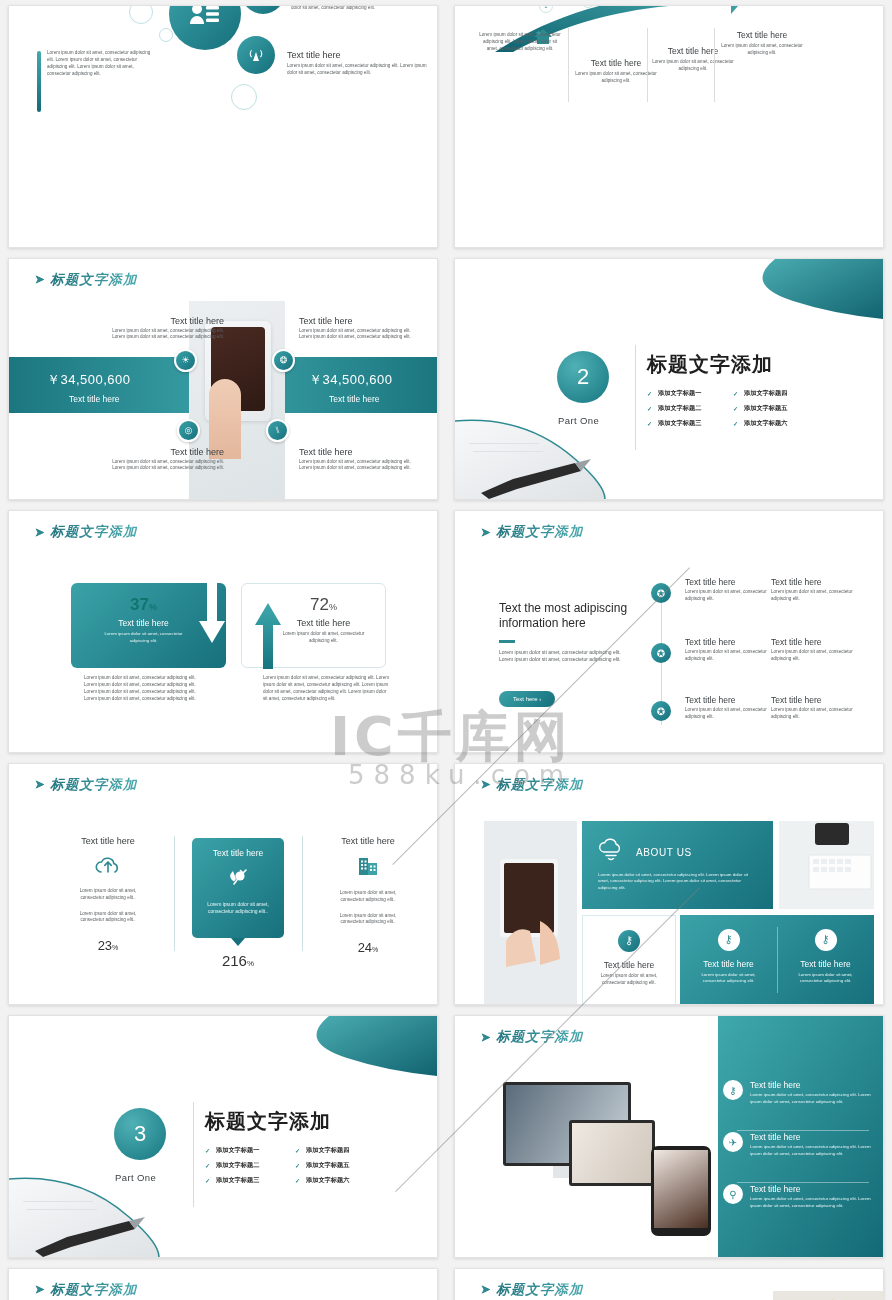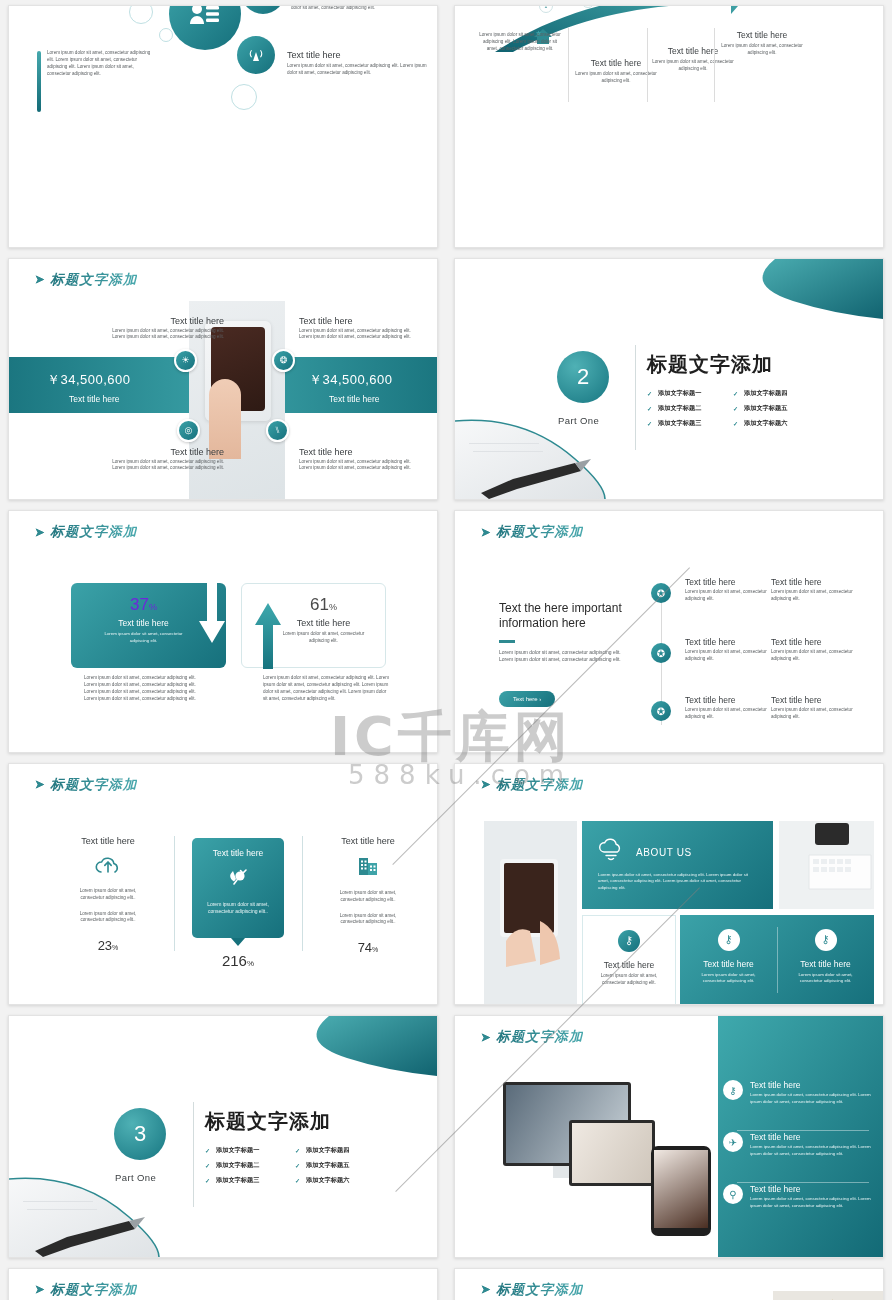--- a/index.html
+++ b/index.html
@@ -88,21 +88,21 @@
             color:#fff;font-size:22px;background:radial-gradient(circle at 35% 30%,#4fb1b5,#177681);}
   .part-label{position:absolute;color:#3c4043;font-size:9.5px;letter-spacing:.4px;}
   .part-div{position:absolute;width:1px;background:#d3dcdd;}
   .part-title{position:absolute;font-size:20px;font-weight:bold;color:#1f1f1f;letter-spacing:1px;}
   .chk{display:flex;align-items:center;gap:6px;font-size:6.2px;color:#2b2b2b;font-weight:bold;margin-bottom:6px;}
   .chk i{color:#2e8a91;font-style:normal;font-size:6px;}
   .part-photo{position:absolute;left:0;bottom:0;width:190px;height:110px;overflow:hidden;}
 
   
   .s5-card{position:absolute;border-radius:6px;}
-  .pct{font-size:17px;color:#6d28d9;font-weight:400;}
+  .pct{font-size:17px;color:#0f766e;font-weight:700;}
   .pct small{font-size:9px;}
   .pct-d{font-size:17px;color:#4a4a4a;font-weight:300;}
   .pct-d small{font-size:9px;}
 
   
   .s6-line{position:absolute;width:1px;background:#dadada;}
   .s6-ic{width:20px;height:20px;border-radius:50%;display:flex;align-items:center;justify-content:center;
          color:#fff;font-size:10px;}
   .s6-btn{position:absolute;border-radius:11px;color:#fff;font-size:6px;padding:5px 14px;}
 
@@ -352,21 +352,21 @@
         <div class="pct"><span>37</span><small>%</small></div>
         <div style="color:#fff;font-size:8.5px;margin-top:3px;">Text title here</div>
         <div class="body-txt-w" style="margin-top:3px;padding:0 24px;">Lorem ipsum dolor sit amet, consectetur adipiscing elit.</div>
       </div>
       <svg style="position:absolute;left:190px;top:66px;" width="26" height="66" viewBox="0 0 26 66">
         <path d="M8 0 h10 v44 h8 L13 66 0 44 h8z" fill="#fff"></path>
       </svg>
 
       <div class="s5-card" style="left:232px;top:72px;width:145px;height:85px;border:1px solid #d6e7e9;"></div>
       <div style="position:absolute;left:252px;top:84px;width:125px;text-align:center;">
-        <div class="pct-d"><span>61</span><small>%</small></div>
+        <div class="pct-d"><span>72</span><small>%</small></div>
         <div class="tt-h" style="margin-top:3px;">Text title here</div>
         <div class="body-txt" style="margin-top:3px;padding:0 18px;">Lorem ipsum dolor sit amet, consectetur adipiscing elit.</div>
       </div>
       <svg style="position:absolute;left:246px;top:92px;" width="26" height="66" viewBox="0 0 26 66">
         <defs>
             <linearGradient id="ua" x1="0" y1="0" x2="0" y2="1">
               <stop offset="0" stop-color="#3ea8ad"></stop>
               <stop offset="1" stop-color="#17747f"></stop>
             </linearGradient>
           </defs>
@@ -379,21 +379,21 @@
   </div>
 
   <div class="slide-cell">
     <div class="slide">
       <div class="stitle">
         <span class="arrow">➤</span>
         <span>标题文字添加</span>
       </div>
 
       <div style="position:absolute;left:44px;top:90px;width:135px;">
-        <div style="font-size:12px;color:#2b2b2b;line-height:1.25;">Text the here important information here</div>
+        <div style="font-size:12px;color:#2b2b2b;line-height:1.25;">Text the most adipiscing information here</div>
         <div style="width:16px;height:2.5px;background:#2e8a91;margin:9px 0 6px;"></div>
         <div class="body-txt" style="font-size:5px;">Lorem ipsum dolor sit amet, consectetur adipiscing elit. Lorem ipsum dolor sit amet, consectetur adipiscing elit.</div>
       </div>
       <div class="s6-btn gradbox" style="left:44px;top:180px;">
         <span>Text here ›</span>
       </div>
 
       <div class="s6-line" style="left:206px;top:74px;height:140px;"></div>
 
       <div class="s6-ic gradbox" style="position:absolute;left:196px;top:72px;">✪</div>
@@ -480,21 +480,21 @@
               <rect x="4" y="13.5" width="2" height="2" fill="#fff"></rect>
               <rect x="7.5" y="13.5" width="2" height="2" fill="#fff"></rect>
               <rect x="13" y="11.5" width="2" height="2" fill="#fff"></rect>
               <rect x="16.5" y="11.5" width="2" height="2" fill="#fff"></rect>
               <rect x="13" y="15" width="2" height="2" fill="#fff"></rect>
               <rect x="16.5" y="15" width="2" height="2" fill="#fff"></rect>
             </svg>
         </div>
         <div class="body-txt" style="padding:0 22px;">Lorem ipsum dolor sit amet, consectetur adipiscing elit..</div>
         <div class="body-txt" style="padding:0 22px;margin-top:9px;">Lorem ipsum dolor sit amet, consectetur adipiscing elit..</div>
-        <div style="margin-top:14px;color:#333;font-size:13px;"><span>74</span><small style="font-size:7px">%</small></div>
+        <div style="margin-top:14px;color:#333;font-size:13px;"><span>24</span><small style="font-size:7px">%</small></div>
       </div>
     </div>
   </div>
 
   <div class="slide-cell">
     <div class="slide">
       <div class="stitle">
         <span class="arrow">➤</span>
         <span>标题文字添加</span>
       </div>

